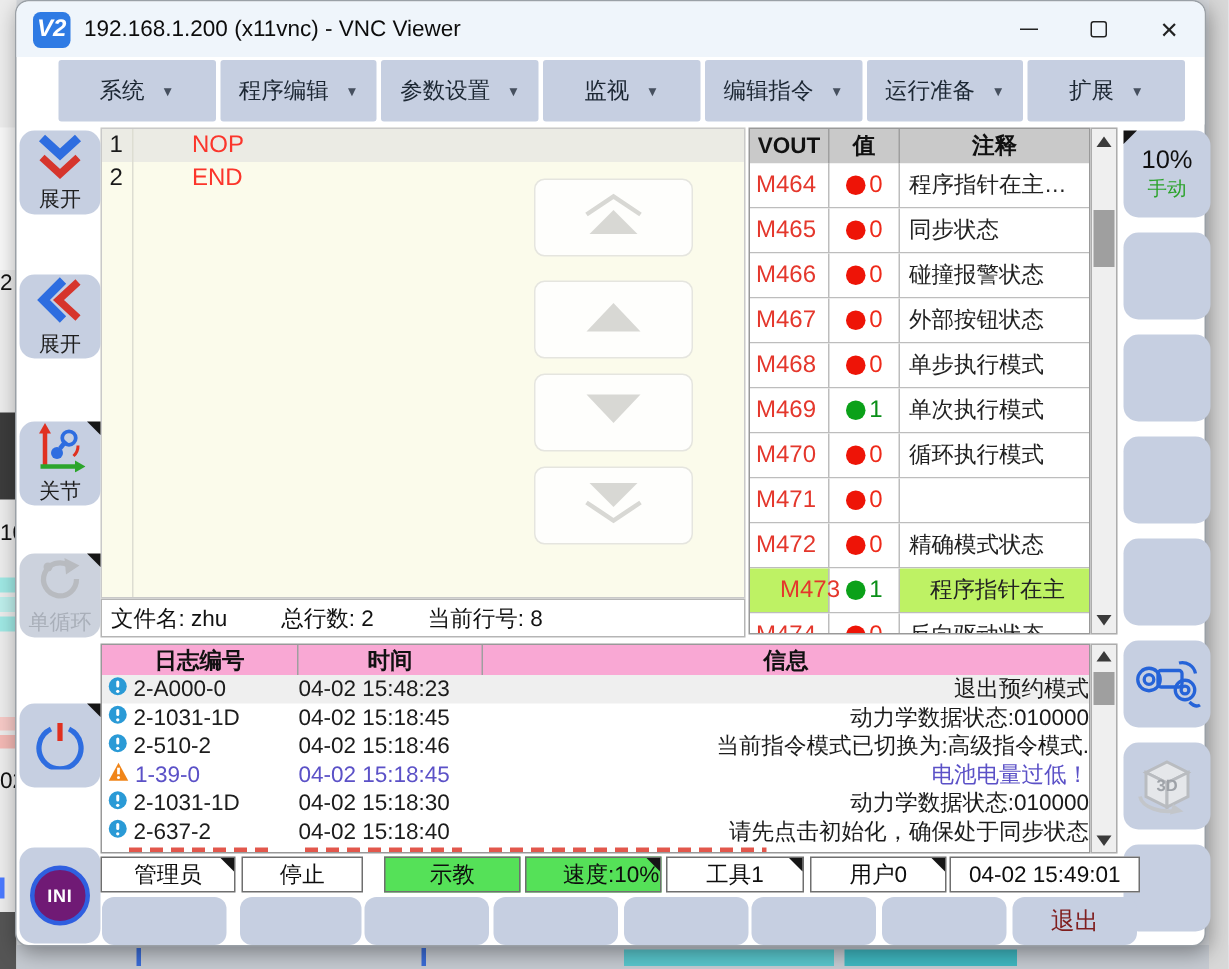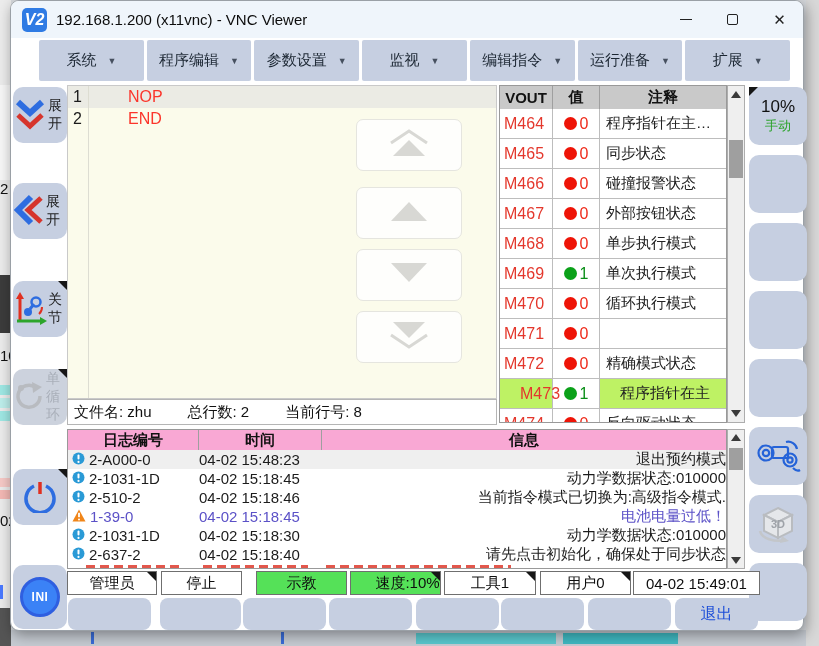--- a/index.html
+++ b/index.html
@@ -32,26 +32,26 @@
   .menubar{position:absolute;left:16px;top:37px;right:0;height:45px;background:#fff;
     display:flex;gap:3px;padding:2px 13px 2px 12px;}
   .menu-btn{flex:1;background:#c6cfe1;display:flex;align-items:center;justify-content:center;
     font-size:15px;color:#1c2733;border-radius:2px;}
   .menu-btn .caret{font-size:9px;color:#46505f;margin-left:11px;}
 
   .content{position:absolute;left:0;top:82px;right:0;bottom:0;}
 
   
   .sbtn{position:absolute;left:2px;width:54px;border-radius:10px;background:#c6cfe1;display:flex;
-    align-items:center;justify-content:center;gap:1px;font-size:14px;color:#1d1d1d;}
+    flex-direction:column;align-items:center;justify-content:center;gap:1px;font-size:14px;color:#1d1d1d;}
   .sbtn.disabled{background:#ccd2dd;color:#a9afb9;}
   .sbtn.disabled .sicon{opacity:.55;}
   .notch-tr{position:absolute;top:0;right:0;width:0;height:0;border-top:9px solid #161616;border-left:9px solid transparent;}
   .notch-tl{position:absolute;top:0;left:0;width:0;height:0;border-top:9px solid #161616;border-right:9px solid transparent;}
-  .ini-circle{width:40px;height:40px;border-radius:50%;background:#3b82f6;border:3px solid #2f5fe0;color:#fff;
+  .ini-circle{width:40px;height:40px;border-radius:50%;background:#701a75;border:3px solid #2f5fe0;color:#fff;
     font-weight:bold;font-size:12px;display:flex;align-items:center;justify-content:center;letter-spacing:.5px;}
 
   
   .editor{position:absolute;left:56px;top:2px;width:430px;height:314px;background:#fbfbeb;border:1px solid #c9c9c9;overflow:hidden;}
   .gutter-border{position:absolute;left:20px;top:0;bottom:0;width:1px;background:#ddddd2;}
   .line{display:flex;height:22px;align-items:center;font-size:16px;}
   .line.active{background:#ebebe4;}
   .line .ln{width:22px;padding-left:5px;color:#1a1a1a;}
   .line .code{margin-left:38px;color:#fb352b;}
   .nav-btn{position:absolute;left:345px;width:106px;height:52px;background:#fefefc;border:1.5px solid #e5e5df;
@@ -107,21 +107,21 @@
   .log-clip{position:relative;height:6px;overflow:hidden;}
   .clip-bar{position:absolute;top:1px;height:5px;background:repeating-linear-gradient(90deg,#e2574c 0 9px,rgba(0,0,0,0) 9px 14px);}
 
   
   .sb{position:absolute;top:488px;height:24px;background:#fff;border:1px solid #6f6f6f;display:flex;
     align-items:center;justify-content:center;font-size:15px;color:#0e0e0e;}
   .sb.green{background:#55e158;}
 
   
   .bb{position:absolute;top:515px;height:32px;border-radius:8px;background:#c6cfe1;display:flex;
-    align-items:center;justify-content:center;font-size:16px;color:#1d4ed8;}
+    align-items:center;justify-content:center;font-size:16px;color:#7f1d1d;}
 </style>
 </head>
 <body>
 
 <div class="screen">
 
   <div class="strip-left">
     <div class="frag" style="top:85px;height:95px;background:#f7f7f7;"></div>
     <div class="frag-text" style="top:180px;">2</div>
     <div class="frag" style="top:275px;height:58px;background:#3c3c3c;"></div>

